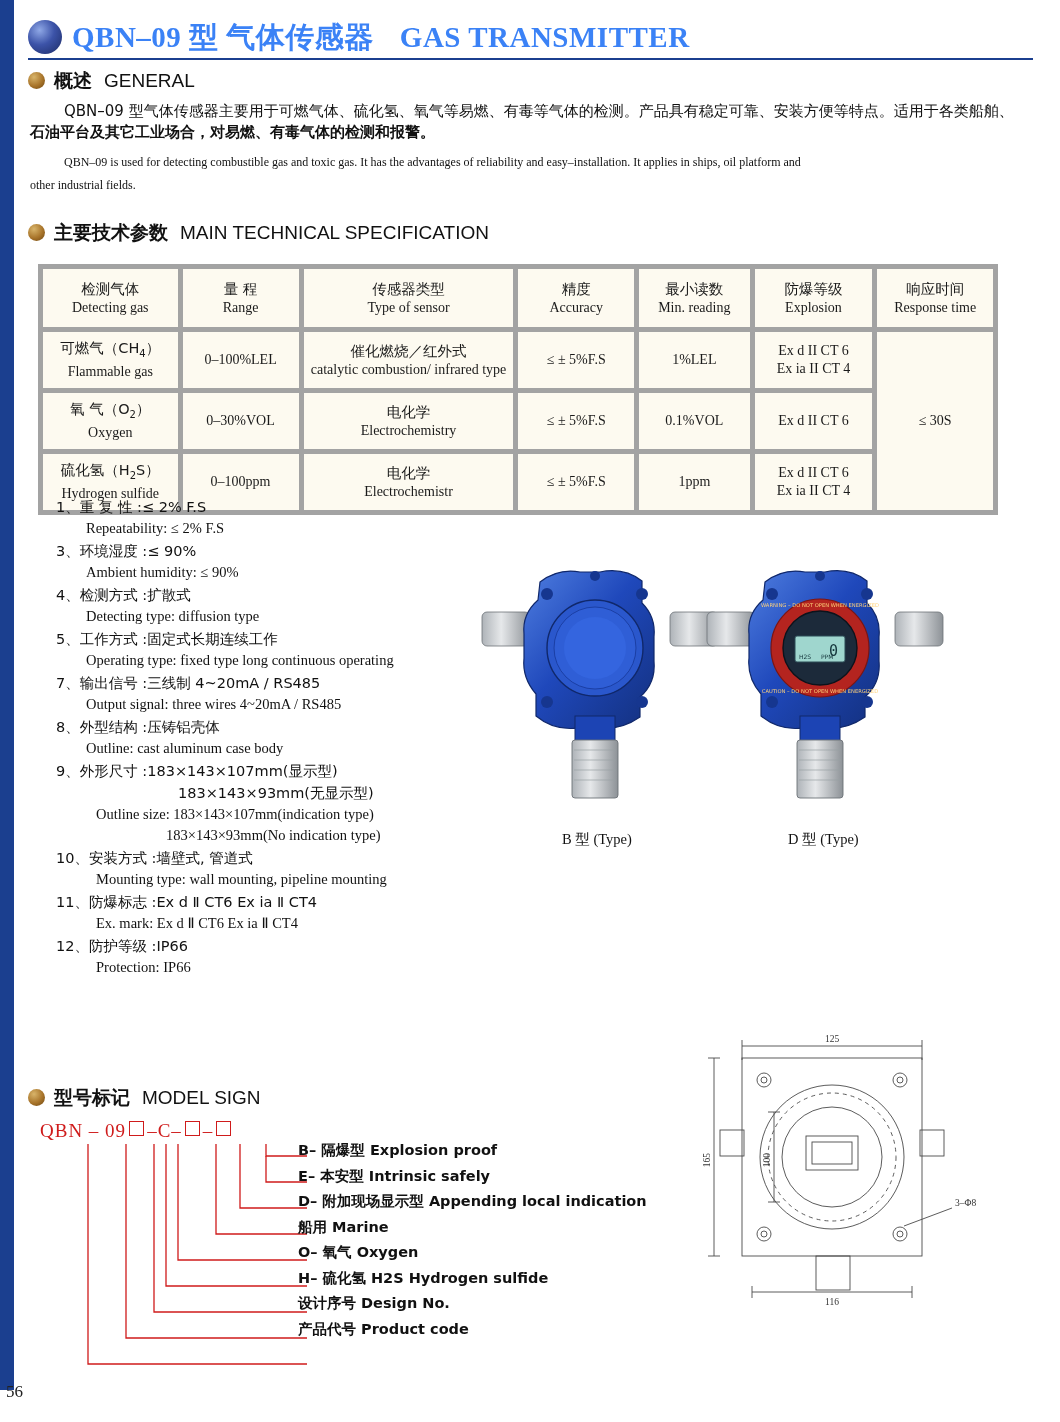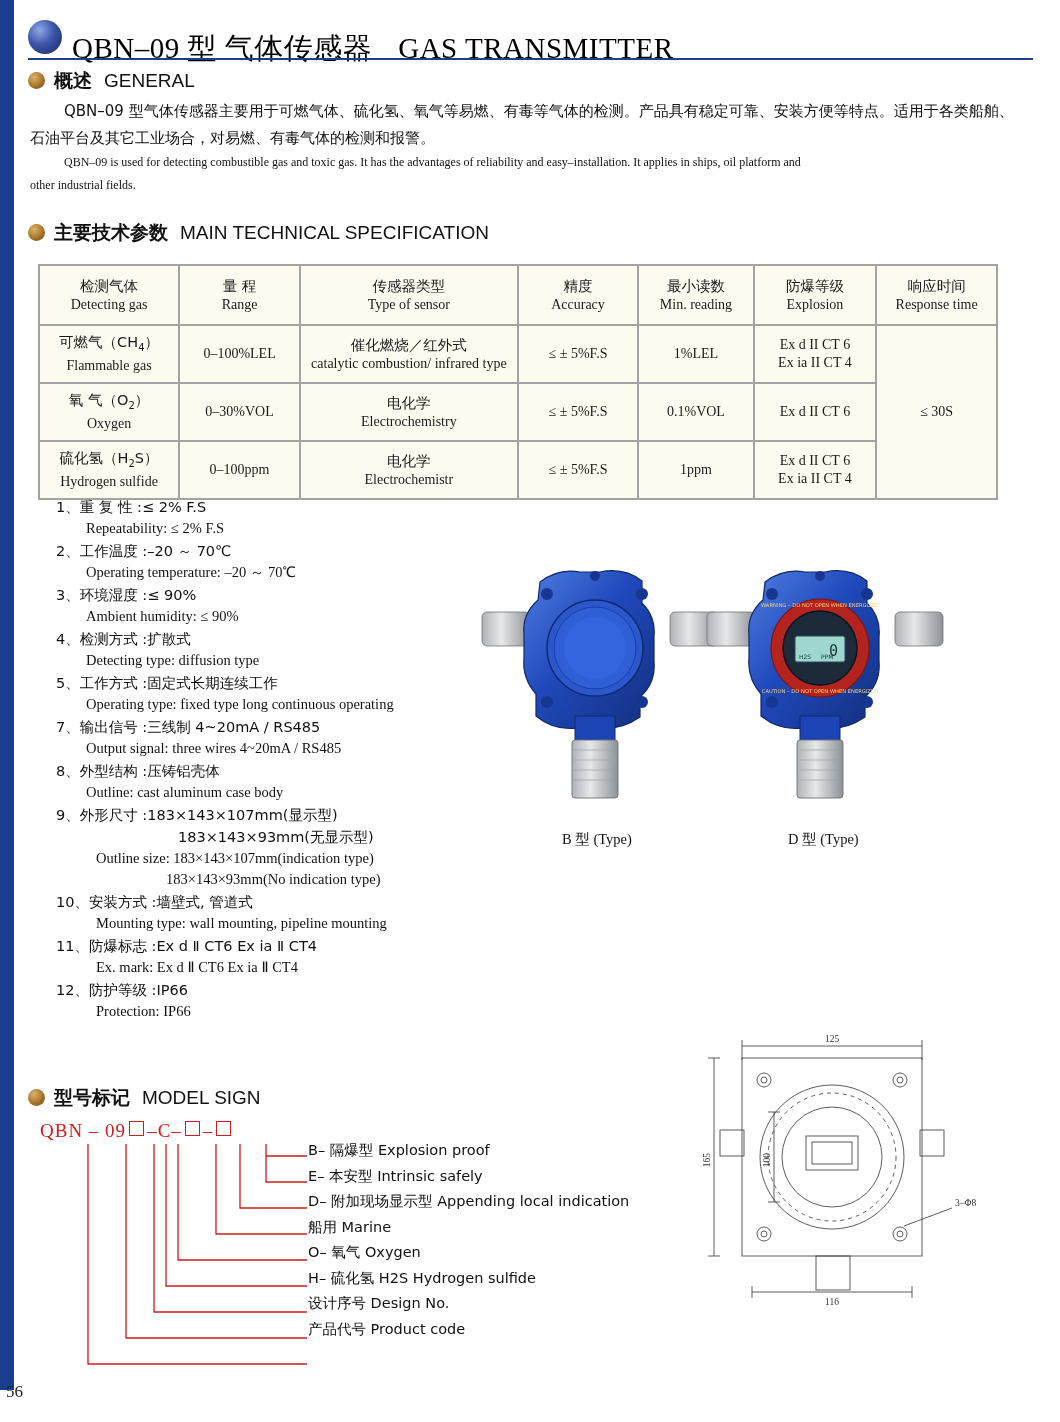--- a/index.html
+++ b/index.html
@@ -23,24 +23,23 @@
   .title-row {
     position:absolute; left:28px; top:14px; width:1000px; height:44px;
   }
   .title-ball {
     position:absolute; left:0; top:6px; width:34px; height:34px;
     border-radius:50%;
     background:radial-gradient(circle at 34% 30%, #8fa8e6 0%, #3c53a8 45%, #1b2a63 100%);
   }
   .title-text {
     position:absolute; left:44px; top:4px;
-    font-size:29px; font-weight:normal; color:#000000;
+    font-size:29px; font-weight:bold; color:#3b82f6;
     letter-spacing:0.5px;
     white-space:nowrap;
-    margin-top:11px;
   }
   .title-text .en { margin-left:26px; }
   .title-rule {
     position:absolute; left:28px; top:58px; width:1005px; height:2px;
     background:#1b3f8f;
   }
   
   .sec {
     position:absolute; left:28px;
   }
@@ -66,21 +65,21 @@
   .para.en { font-family:"Liberation Serif", serif; }
   .indent { text-indent:34px; }
   
   table.spec {
     position:absolute; left:38px; top:264px;
     width:960px;
     border-collapse:collapse;
     background:#fdfaf0;
   }
   table.spec td, table.spec th {
-    border:2px solid #a3a3a3;
+    border:5px solid #a3a3a3;
     text-align:center;
     vertical-align:middle;
     padding:5px 2px;
     font-size:14px;
     line-height:18px;
     font-family:"Liberation Serif", serif;
   }
   table.spec th { font-weight:normal; height:48px; }
   table.spec .cnl { font-family:"DejaVu Sans", sans-serif; font-size:14.5px; }
   table.spec td.body { height:46px; }
@@ -109,21 +108,21 @@
   .model-area { position:absolute; left:30px; top:1120px; width:640px; height:280px; }
   .model-code {
     position:absolute; left:10px; top:0px;
     font-size:19px; color:#cf1b1b; font-family:"Liberation Serif", serif;
     letter-spacing:1px; white-space:nowrap;
   }
   .model-code .box {
     display:inline-block; width:13px; height:13px;
     border:1.3px solid #cf1b1b; vertical-align:1px; margin:0 3px;
   }
-  .legend { position:absolute; left:278px; top:18px; width:400px; }
+  .legend { position:absolute; left:268px; top:18px; width:400px;font-weight:bold; }
   .legend div {
     font-size:14.5px; line-height:25.5px; color:#111;
     font-family:"DejaVu Sans", sans-serif;
     white-space:nowrap;
   }
   svg { display:block; }
 </style>
 </head>
 <body>
 
@@ -136,21 +135,21 @@
     <span>QBN–09 型 气体传感器</span><span class="en">GAS TRANSMITTER</span>
   </div>
 </div>
 <div class="title-rule"></div>
 
 <div class="sec" style="top:68px;">
   <span class="dot"></span><span class="cn">概述</span><span class="en">GENERAL</span>
 </div>
 
 <div class="para cn indent" style="top:98px;">QBN–09 型气体传感器主要用于可燃气体、硫化氢、氧气等易燃、有毒等气体的检测。产品具有稳定可靠、安装方便等特点。适用于各类船舶、</div>
-<div class="para cn" style="top:125px;">石油平台及其它工业场合，对易燃、有毒气体的检测和报警。</div>
+<div class="para cn" style="top:119px;font-weight:bold;">石油平台及其它工业场合，对易燃、有毒气体的检测和报警。</div>
 <div class="para en indent" style="top:150px;">QBN–09 is used for detecting combustible gas and toxic gas. It has the advantages of reliability and easy–installation. It applies in ships, oil platform and</div>
 <div class="para en" style="top:173px;">other industrial fields.</div>
 
 <div class="sec" style="top:220px;">
   <span class="dot"></span><span class="cn">主要技术参数</span><span class="en">MAIN TECHNICAL SPECIFICATION</span>
 </div>
 
 <table class="spec">
   <tbody>
       <tr>
@@ -235,24 +234,20 @@
       <span>Ex ia II CT 4</span>
     </td>
   </tr>
 </tbody>
   </table>
 
 <div class="speclist">
   <div class="item">
     <span class="cn">1、重 复 性 :≤ 2% F.S</span>
     <span class="en">Repeatability: ≤ 2% F.S</span>
-  </div>
-  <div class="item">
-    <span class="cn">2、工作温度 :–20 ～ 70℃</span>
-    <span class="en">Operating temperature: –20 ～ 70℃</span>
   </div>
   <div class="item">
     <span class="cn">3、环境湿度 :≤ 90%</span>
     <span class="en">Ambient humidity: ≤ 90%</span>
   </div>
   <div class="item">
     <span class="cn">4、检测方式 :扩散式</span>
     <span class="en">Detecting type: diffusion type</span>
   </div>
   <div class="item">

